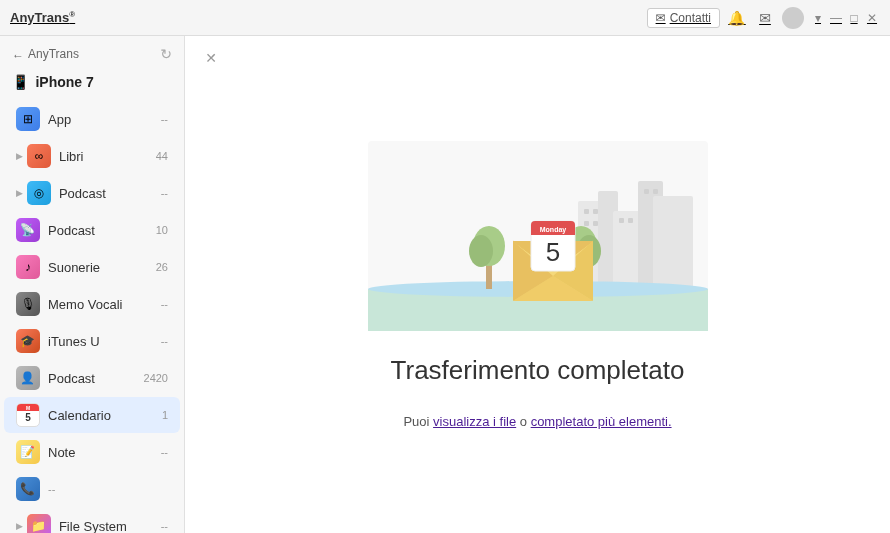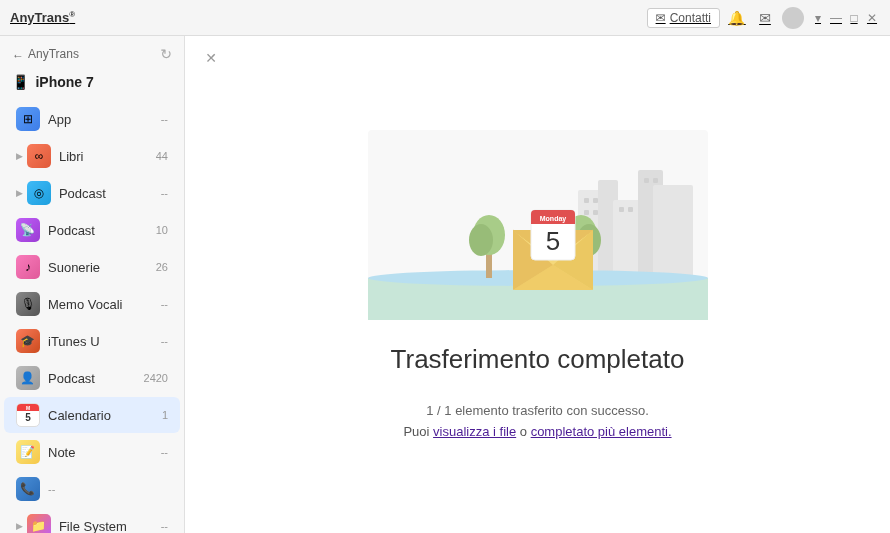--- a/index.html
+++ b/index.html
@@ -472,19 +472,18 @@
           <rect x="163" y="80" width="44" height="14" fill="#e05050" rx="4"></rect>
           <rect x="163" y="88" width="44" height="6" fill="#e05050"></rect>
 
           <text x="185" y="91" text-anchor="middle" font-size="7" fill="white" font-family="sans-serif" font-weight="600">Monday</text>
 
           <text x="185" y="120" text-anchor="middle" font-size="26" fill="#333" font-family="sans-serif" font-weight="300">5</text>
         </svg>
       </div>
 
       <h2 class="success-title">Trasferimento completato</h2>
-      <p class="success-subtitle">1 / 1 elemento trasferito con successo.</p>
       <p class="success-links">
         <span>Puoi </span><a>visualizza i file</a><span> o </span><a>completato più elementi.</a>
       </p>
     </div>
   </div>
 </div>
 
 </body></html>

